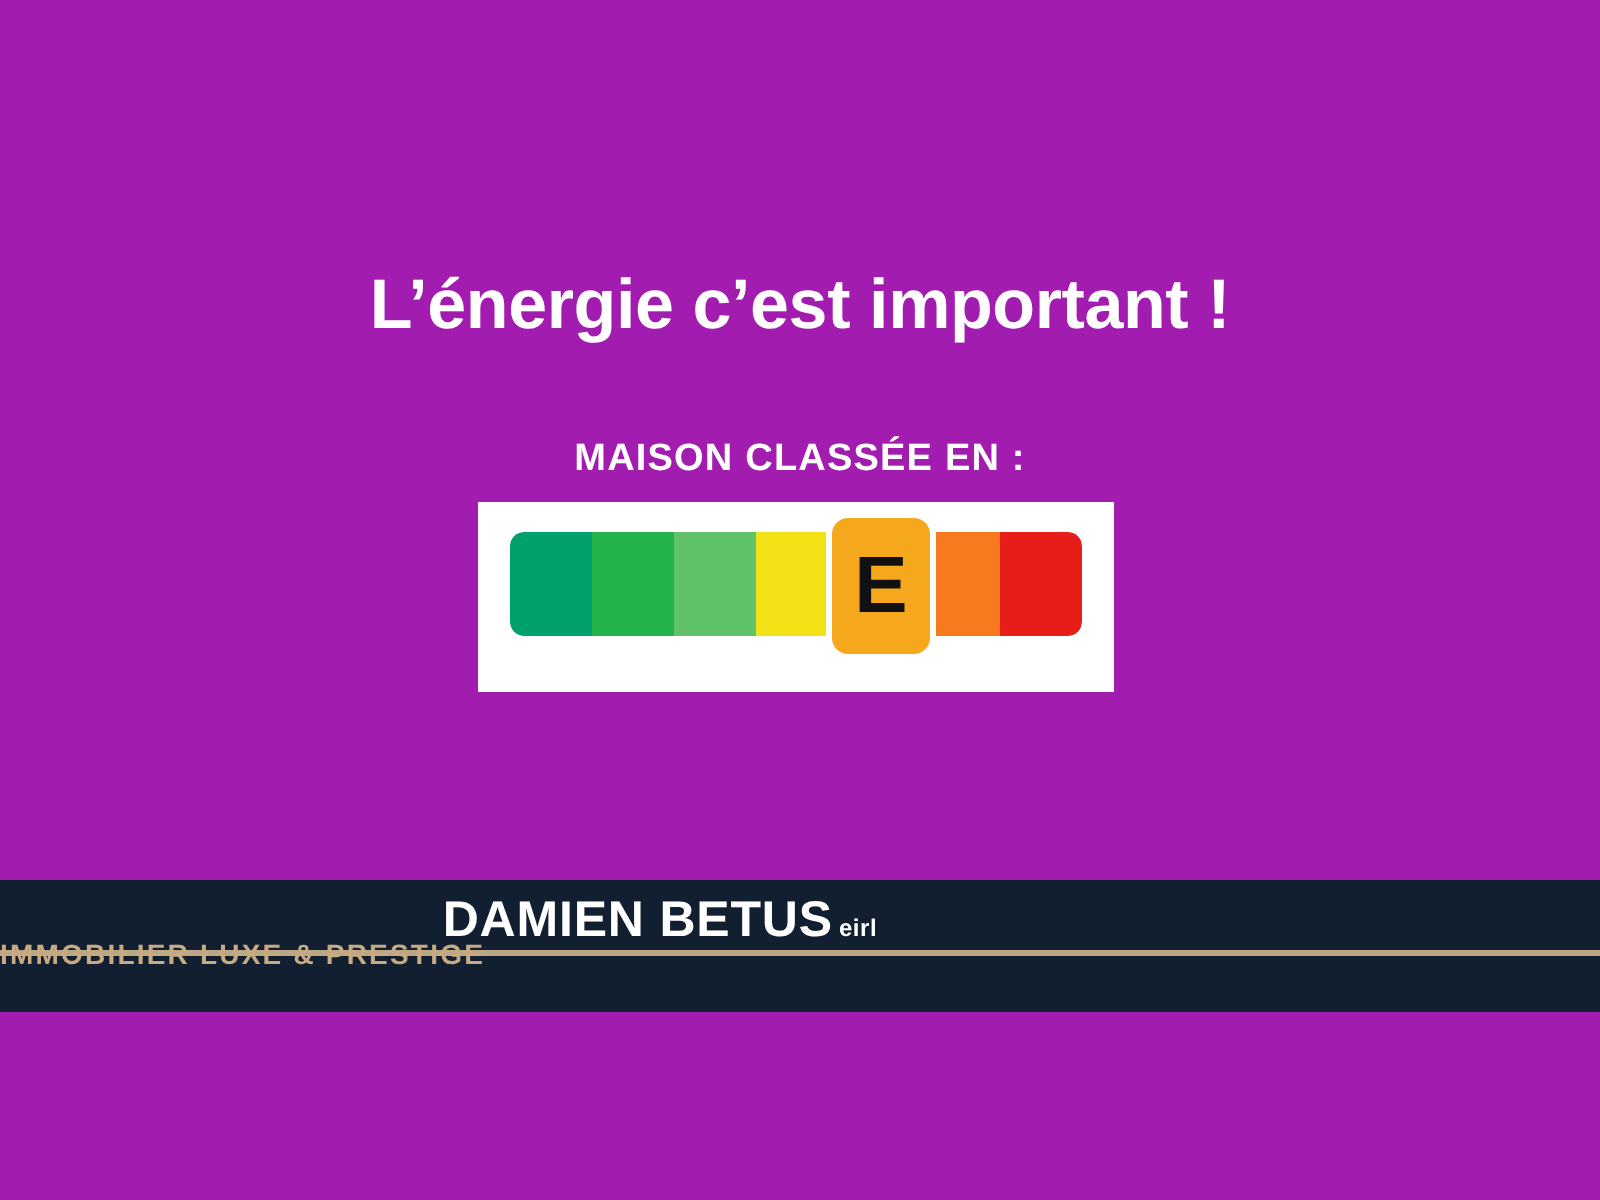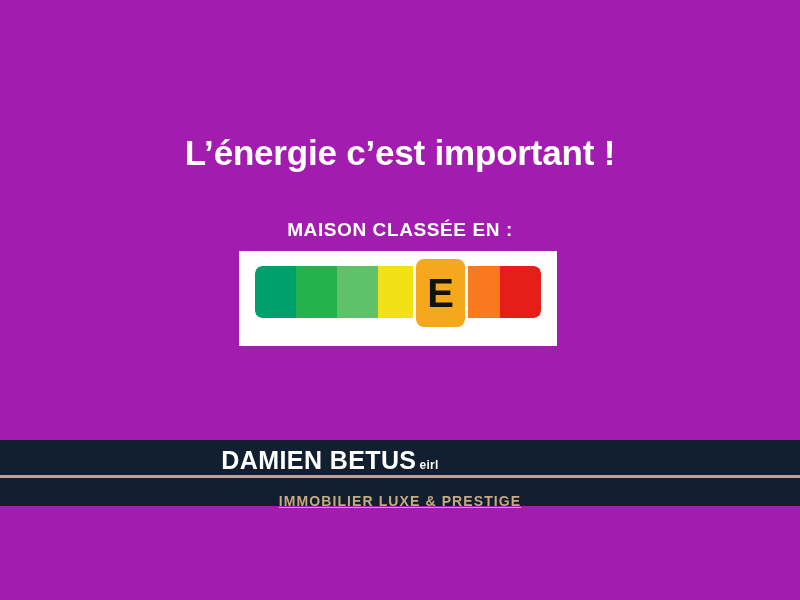--- a/index.html
+++ b/index.html
@@ -136,30 +136,29 @@
     left: 0;
     top: 35px;
     width: 800px;
     height: 3px;
     background: #bda885;
   }
 
   .footer-tagline {
     position: absolute;
     left: 0;
-    top: 51px;
+    top: 27px;
     width: 800px;
-    text-align: center;
+    text-align: left;
     color: #c8aa82;
     font-size: 14px;
     font-weight: bold;
     letter-spacing: 1.1px;
     line-height: 20px;
     white-space: nowrap;
-    text-decoration: underline;
   }
 </style>
 </head>
 <body>
 
 <div class="slide" style="background: #a21caf;">
 
   <div class="title">L’énergie c’est important !</div>
 
   <div class="subtitle">MAISON CLASSÉE EN :</div>

